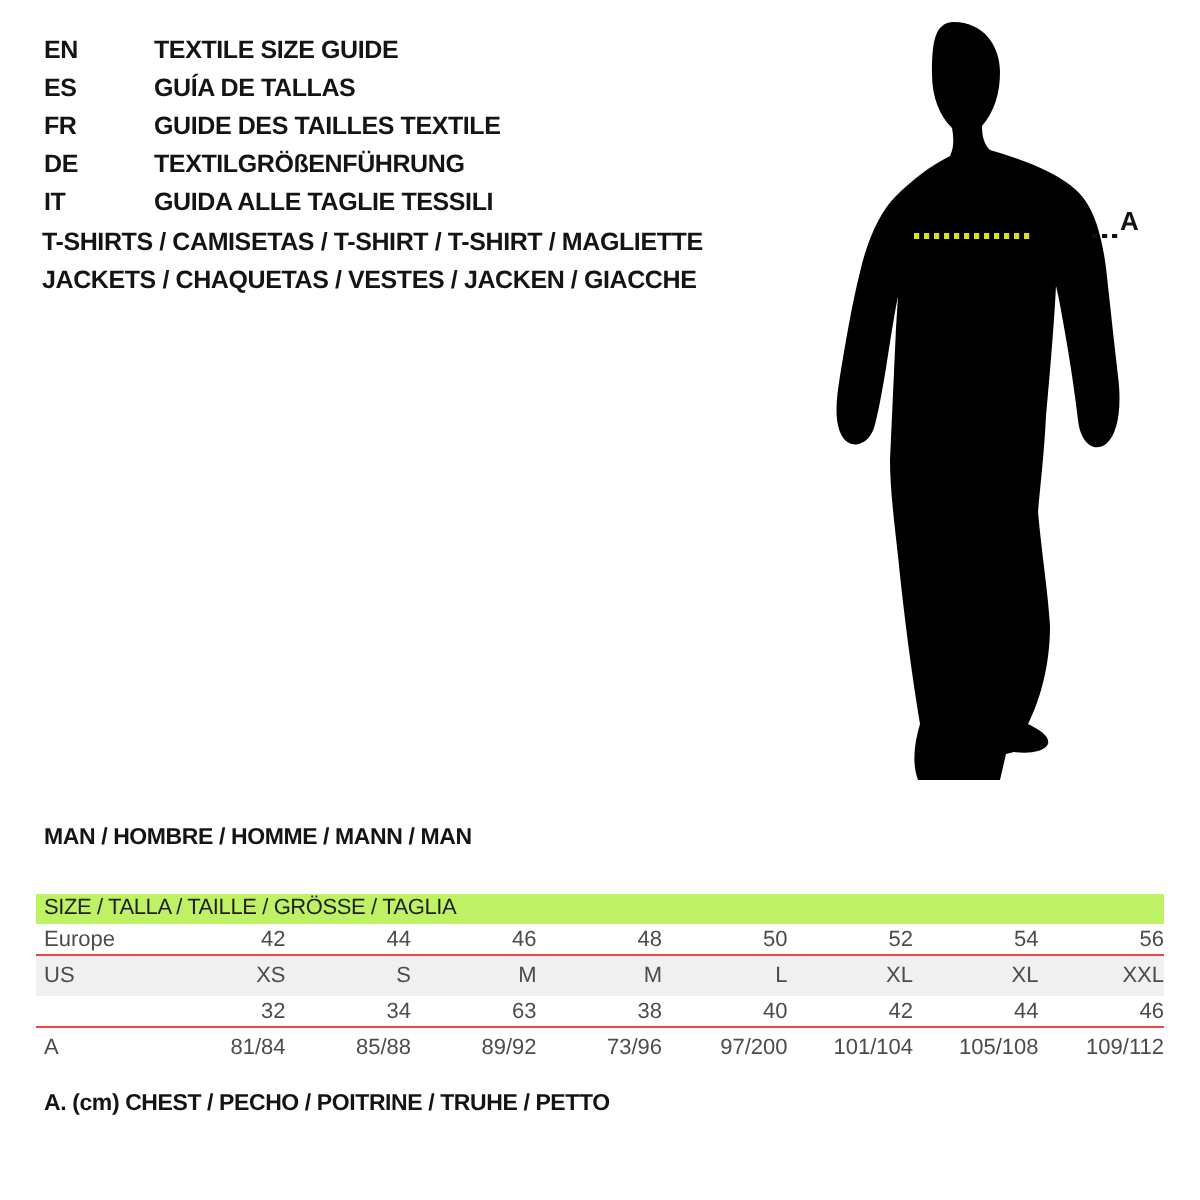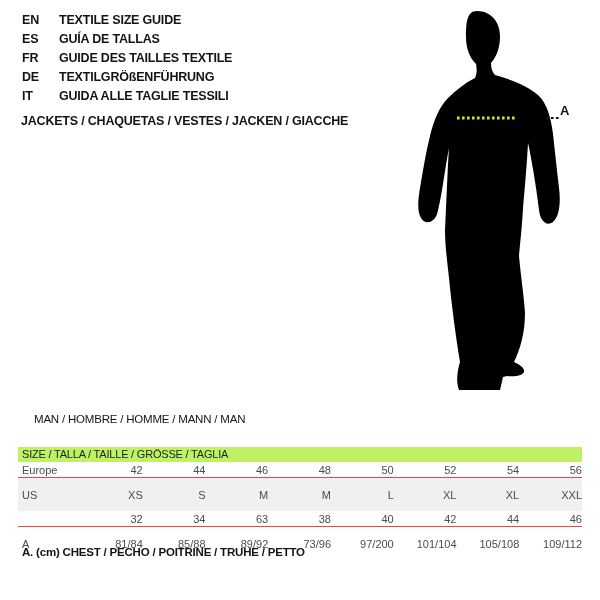--- a/index.html
+++ b/index.html
@@ -4,40 +4,40 @@
 <style>
   html,body{margin:0;padding:0;}
   body{
     width:600px;height:600px;position:relative;background:#ffffff;
     font-family:"Liberation Sans", sans-serif;
     -webkit-font-smoothing:antialiased;
     overflow:hidden;
   }
   
   .lang-block{position:absolute;left:22px;top:13px;}
-  .lang-row{display:flex;height:19px;align-items:flex-start;
-    font-size:12.5px;font-weight:bold;color:#141414;letter-spacing:-0.2px;}
+  .lang-row{display:flex;height:19px;align-items:flex-end;
+    font-size:12.5px;font-weight:bold;color:#141414;letter-spacing:-0.2px;gap:18px;}
   .lang-code{width:37px;}
   
   .cat-block{position:absolute;left:21px;top:112px;}
   .cat-line{height:19px;line-height:19px;font-size:12.5px;font-weight:bold;
     color:#141414;letter-spacing:-0.2px;white-space:nowrap;}
   
   .figure-wrap{position:absolute;left:415px;top:8px;width:150px;height:385px;}
   .measure-label{position:absolute;left:560px;top:103px;font-size:13px;
     font-weight:bold;color:#141414;}
   
-  .section-title{position:absolute;left:34px;top:413px;font-size:11.5px;
-    font-weight:normal;color:#141414;letter-spacing:-0.2px;}
+  .section-title{position:absolute;left:22px;top:413px;font-size:11.5px;
+    font-weight:bold;color:#141414;letter-spacing:-0.2px;}
   
   .size-table{position:absolute;left:18px;top:447px;width:564px;
     font-size:11px;color:#4c4c4c;}
   .thead{height:15px;line-height:15px;background:#bef264;color:#1f1f1f;
     padding-left:4px;font-size:11px;letter-spacing:-0.2px;}
-  .trow{display:flex;height:33px;line-height:16px;align-items:center;}
+  .trow{display:flex;height:20px;line-height:16px;align-items:center;}
   .trow.sep{border-bottom:1px solid #ef4444;height:15px;}
   .trow.alt{background:#f0f0f0;}
   .tlabel{width:58px;padding-left:4px;text-align:left;}
   .tcell{flex:1;text-align:right;}
   
   .footnote{position:absolute;left:22px;top:546px;font-size:11.5px;
     font-weight:bold;color:#141414;letter-spacing:-0.2px;}
 </style>
 </head>
 <body>
@@ -59,20 +59,21 @@
     <span class="lang-code">DE</span>
     <span class="lang-label">TEXTILGRÖßENFÜHRUNG</span>
   </div>
   <div class="lang-row">
     <span class="lang-code">IT</span>
     <span class="lang-label">GUIDA ALLE TAGLIE TESSILI</span>
   </div>
 </div>
 
 <div class="cat-block">
+  <div class="cat-line">T-SHIRTS / CAMISETAS / T-SHIRT / T-SHIRT / MAGLIETTE</div>
   <div class="cat-line">JACKETS / CHAQUETAS / VESTES / JACKEN / GIACCHE</div>
 </div>
 
 <div class="figure-wrap">
   <svg width="150" height="385" viewBox="0 0 150 385" xmlns="http://www.w3.org/2000/svg">
     <path fill="#000000" d="
       M62,3 C76,3 85,14 85,28 C85,39 82,48 76,55 C76,60 77,64 80,67
       C97,72 113,78 123,87 C132,95 136,110 138,126 C140,144 142,163 144,180
       C146,196 144,209 138,214 C131,219 125,212 124,202 C122,185 119,166 116,150
       C115,144 114,139 113,135 C112,155 110,178 108,200 C107,220 105,236 104,248

